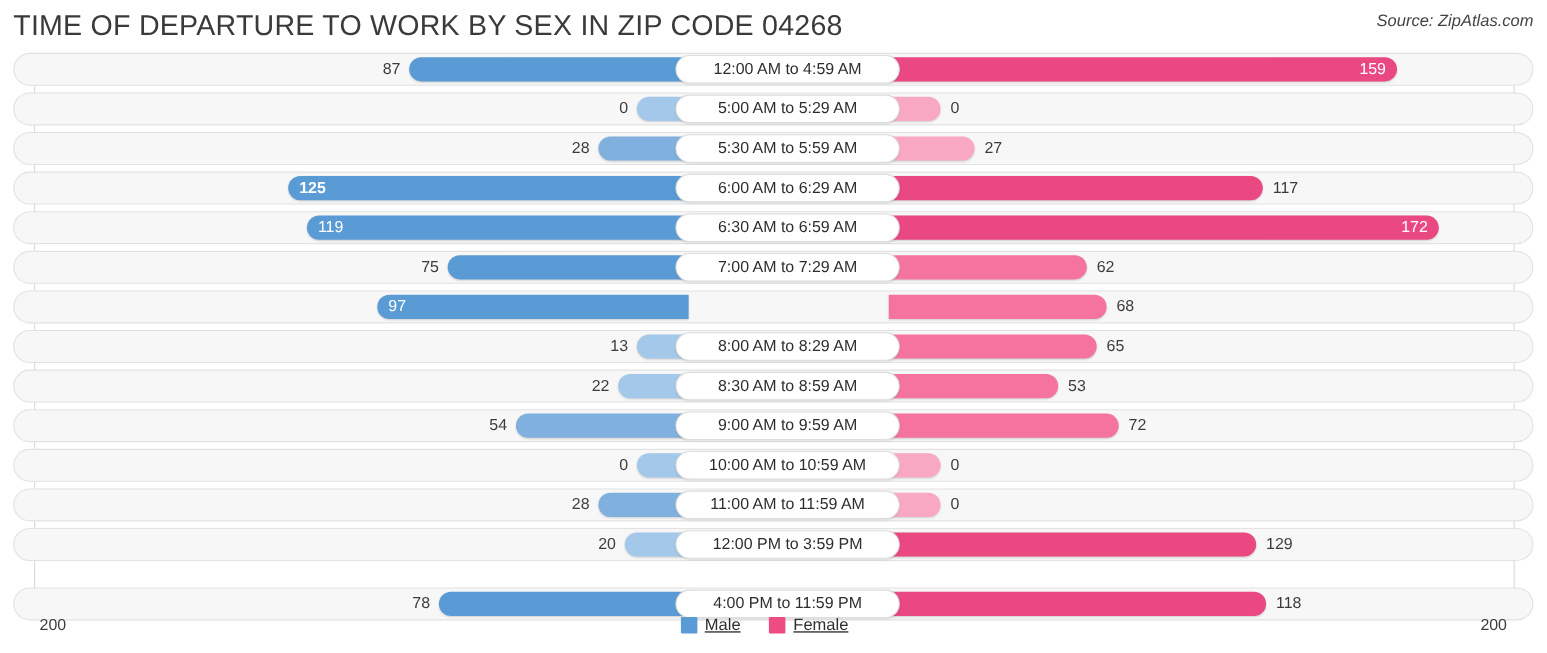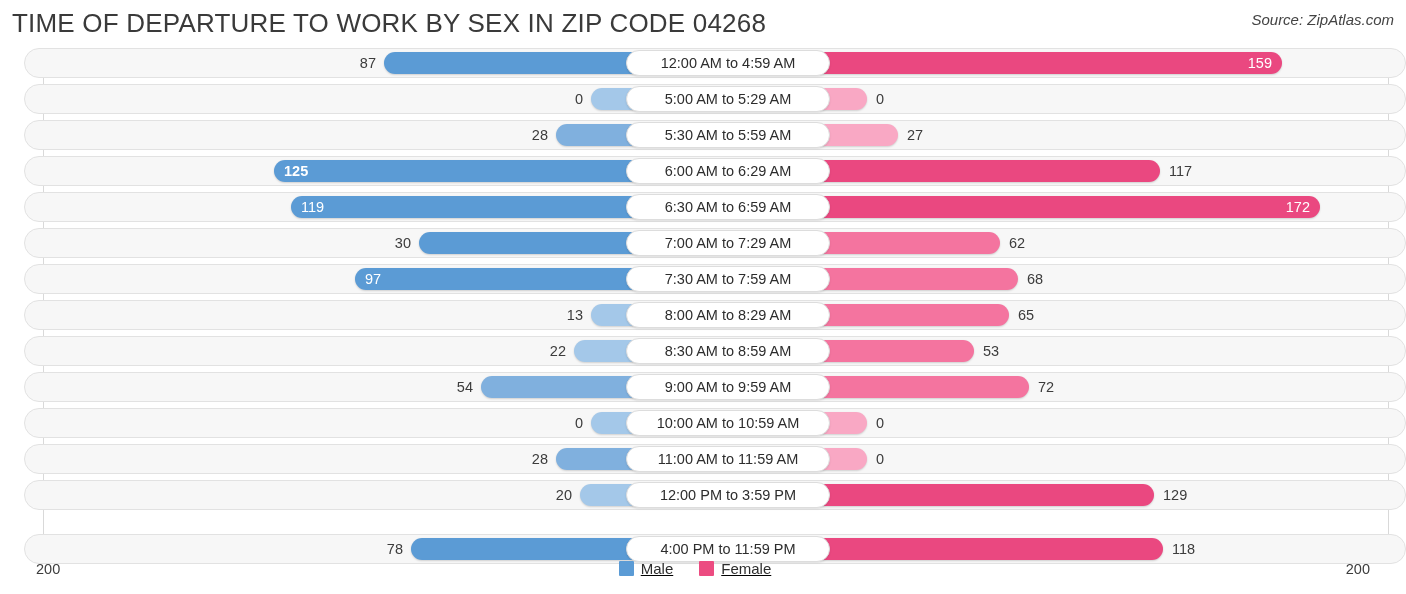--- a/index.html
+++ b/index.html
@@ -37,21 +37,21 @@
     top: 11px;
     font-size: 15px;
     font-style: italic;
     color: #444444;
     white-space: nowrap;
   }
 
   
   .plot {
     position: absolute;
-    left: 12px;
+    left: 0;
     top: 40px;
     width: 1160px;
     height: 516px;
   }
   .gridline {
     position: absolute;
     top: 8px;
     width: 1px;
     height: 505px;
     background: #d9d9d9;
@@ -224,33 +224,32 @@
         <div class="bar male" style="left: 266px; width: 347px; background: rgb(91, 155, 213);"></div>
         <div class="bar-value male-val inside" style="left: 276px; text-align: left;">119</div>
         <div class="bar female" style="left: 795px; width: 500px; background: rgb(234, 72, 128);"></div>
         <div class="bar-value female-val inside" style="left: 1247px; width: 38px; text-align: right;">172</div>
         <div class="cat-pill">6:30 AM to 6:59 AM</div>
       </div>
     </div>
     <div class="row" style="top: 188px;">
       <div class="row-inner">
         <div class="bar male" style="left: 394px; width: 219px; background: rgb(91, 155, 213);"></div>
-        <div class="bar-value male-val" style="left: 330px; width: 56px;">30</div>
+        <div class="bar-value male-val" style="left: 330px; width: 56px;">75</div>
         <div class="bar female" style="left: 795px; width: 180px; background: rgb(244, 116, 159);"></div>
         <div class="bar-value female-val" style="left: 984px;">62</div>
         <div class="cat-pill">7:00 AM to 7:29 AM</div>
       </div>
     </div>
     <div class="row" style="top: 224px;">
       <div class="row-inner">
         <div class="bar male" style="left: 330px; width: 283px; background: rgb(91, 155, 213);"></div>
         <div class="bar-value male-val inside" style="left: 340px; text-align: left;">97</div>
         <div class="bar female" style="left: 795px; width: 198px; background: rgb(244, 116, 159);"></div>
         <div class="bar-value female-val" style="left: 1002px;">68</div>
-        <div class="cat-pill">7:30 AM to 7:59 AM</div>
       </div>
     </div>
     <div class="row" style="top: 260px;">
       <div class="row-inner">
         <div class="bar male" style="left: 566px; width: 47px; background: rgb(164, 200, 233);"></div>
         <div class="bar-value male-val" style="left: 502px; width: 56px;">13</div>
         <div class="bar female" style="left: 795px; width: 189px; background: rgb(244, 116, 159);"></div>
         <div class="bar-value female-val" style="left: 993px;">65</div>
         <div class="cat-pill">8:00 AM to 8:29 AM</div>
       </div>

